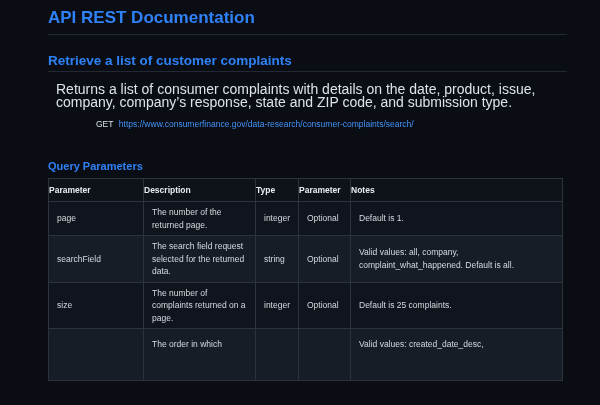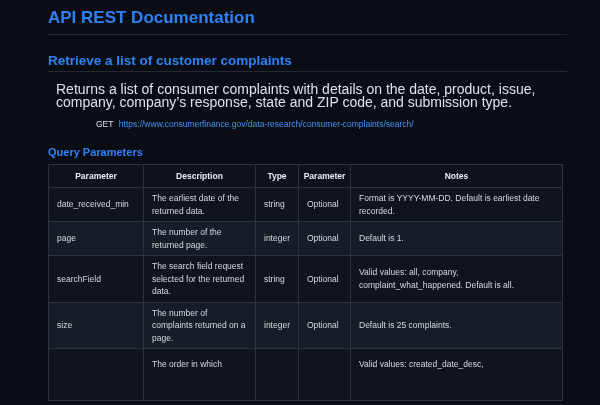--- a/index.html
+++ b/index.html
@@ -40,37 +40,37 @@
     font-size: 14px; line-height: 13px;
     color: var(--body-text);
   }
   p.endpoint {
     margin: 9px 0 0;
     font-size: 8.5px; line-height: 13px;
   }
   .method { color: var(--body-text); margin-right: 3px; margin-left: 48px; }
   a.url { color: var(--link); text-decoration: none; cursor: pointer; }
   h3 {
-    margin: 15px 0 0;
+    margin: 29px 0 0;
     font-size: 11px; font-weight: 700;
     color: var(--heading);
   }
   table {
     margin-top: 6px;
     border-collapse: collapse;
     table-layout: fixed;
     width: 514px;
     font-size: 8.5px;
   }
   th, td { border: 1px solid var(--table-border); }
   thead th {
     background: var(--header-row);
     padding: 6px 0;
     font-weight: 700;
-    text-align: center;
+    text-align: left;
     color: #e8edf3;
     font-size: 8.5px;
   }
   td {
     padding: 4px 8px;
     line-height: 12.5px;
     vertical-align: middle;
     text-align: left;
     color: #d5dae1;
     word-wrap: break-word;
@@ -109,27 +109,20 @@
       <tr>
         <th>Parameter</th>
         <th>Description</th>
         <th>Type</th>
         <th>Parameter</th>
         <th>Notes</th>
       </tr>
     </thead>
     <tbody>
         <tr>
-          <td>date_received_min</td>
-          <td>The earliest date of the returned data.</td>
-          <td>string</td>
-          <td>Optional</td>
-          <td>Format is YYYY-MM-DD. Default is earliest date recorded.</td>
-        </tr>
-        <tr>
           <td>page</td>
           <td>The number of the returned page.</td>
           <td>integer</td>
           <td>Optional</td>
           <td>Default is 1.</td>
         </tr>
         <tr>
           <td>searchField</td>
           <td>The search field request selected for the returned data.</td>
           <td>string</td>

